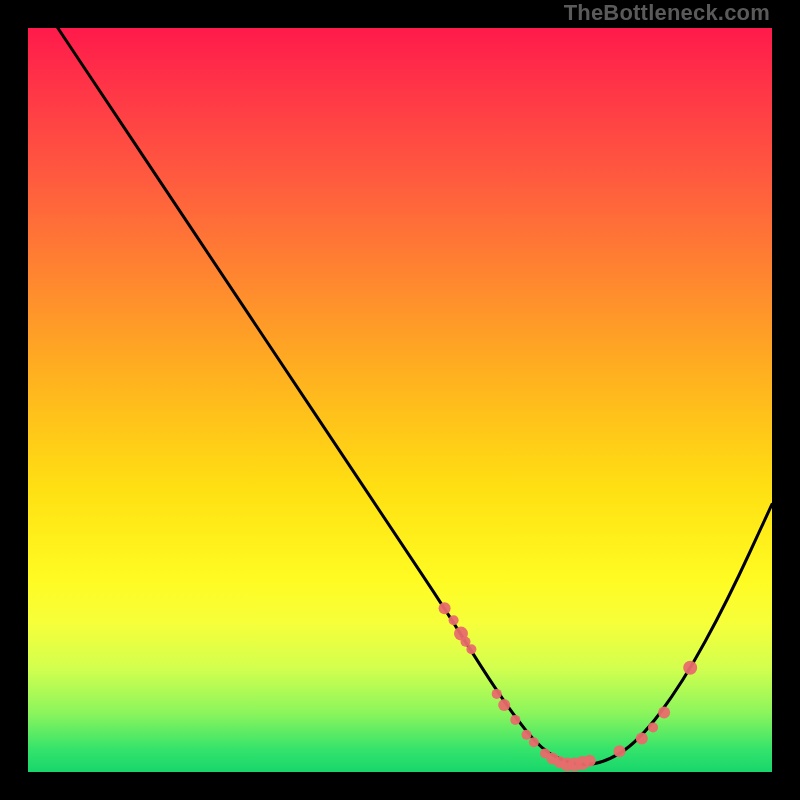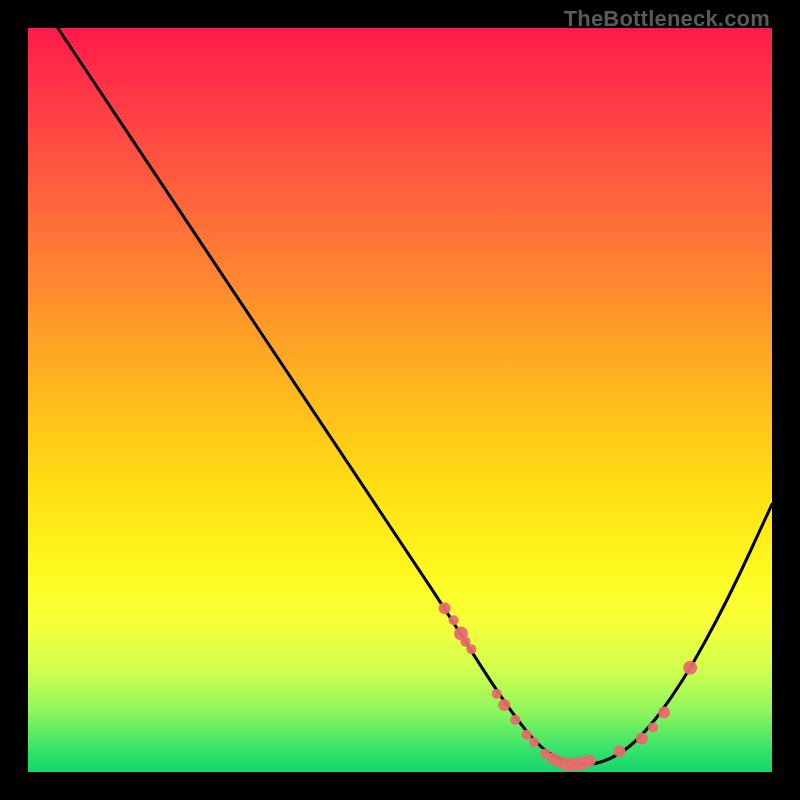--- a/index.html
+++ b/index.html
@@ -35,21 +35,21 @@
       #fffb22 74%,
       #f6ff3a 80%,
       #d3ff4e 86%,
       #8cf55c 92%,
       #34e36b 97%,
       #17d66c 100%
     );
   }
   .attribution {
     position: absolute;
-    top: 6px;
+    top: 0;
     right: 30px;
     color: #5a5a5a;
     font-size: 22px;
     font-weight: 600;
     letter-spacing: 0.2px;
     user-select: none;
   }
   svg.overlay {
     position: absolute;
     left: 0;

